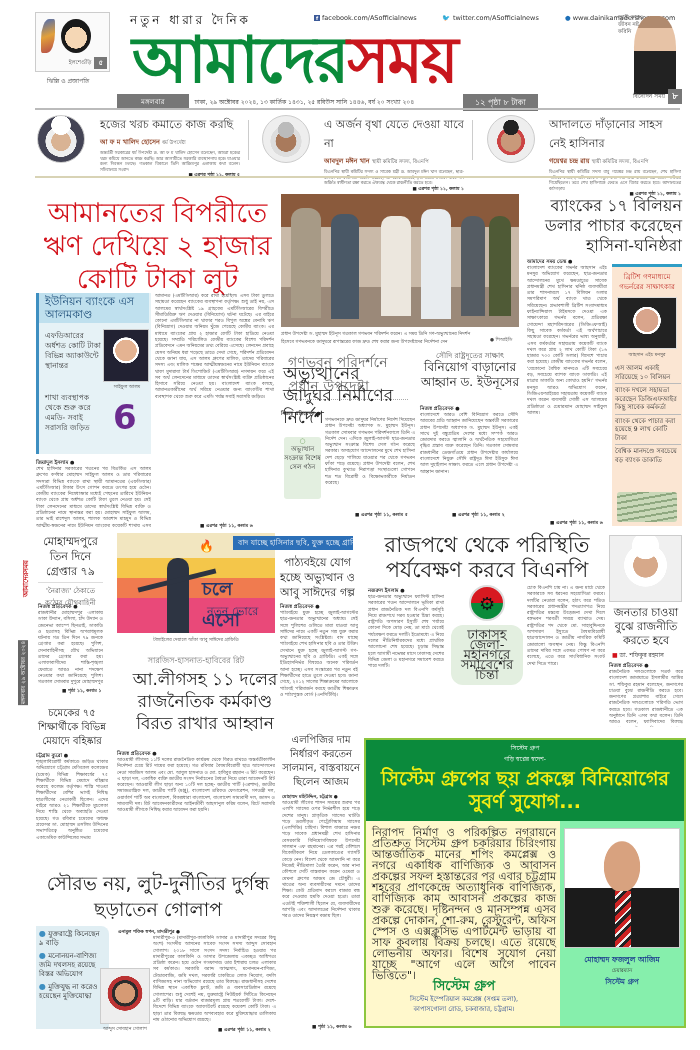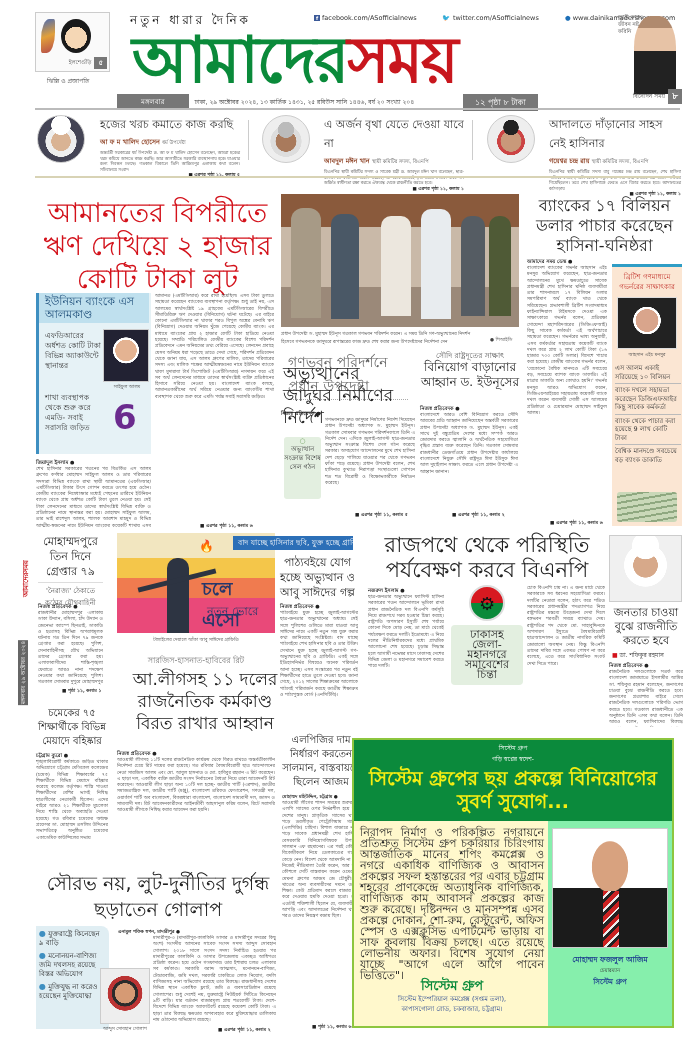--- a/index.html
+++ b/index.html
@@ -27,21 +27,21 @@
 
 .hl-red{color:#d3121b;font-size:27px;line-height:33px;text-align:center}
 .hl{color:#222;text-align:center}
 .kicker{font-size:9px;color:#555;text-align:center}
 .side-box{position:absolute;background:#e6f2f6;border-left:3px solid #3e8fc1}
 .side-box-title{font-size:12px;color:#1b4b77;line-height:15px}
 .photo{position:absolute;overflow:hidden}
 .caption{font-size:4.6px;color:#444}
 .blue-tag{background:#2c6fb7;color:#fff;font-size:7.5px;padding:1px 5px}
 
-.ad{position:absolute;left:352px;top:738px;width:322px;height:290px;border:2px solid #8dc63f;background:#fff8cc}
+.ad{position:absolute;left:364px;top:738px;width:322px;height:290px;border:2px solid #8dc63f;background:#fff8cc}
 .ad-top{background:#0b8a3c;height:81px;text-align:center;color:#fff}
 .ad-title{color:#f5ed13;font-size:19px;line-height:23px;font-weight:bold}
 .ad-body{font-size:11px;line-height:11px;color:#222;text-align:justify}
 .ad-right{background:#86efac;position:absolute;right:0;top:81px;width:124px;bottom:0}
 .bullet{color:#3e8fc1;font-size:8px}
 .vertical{writing-mode:vertical-rl;transform:rotate(180deg)}
 </style>
 </head>
 <body>
 
@@ -142,21 +142,21 @@
 </div>
 <div class="abs body-text" style="left:325px;top:417px;width:90px;height:95px;overflow:hidden">গণভবনকে দ্রুত জাদুঘর নির্মাণের নির্দেশ দিয়েছেন প্রধান উপদেষ্টা অধ্যাপক ড. মুহাম্মদ ইউনূস। গতকাল সোমবার গণভবন পরিদর্শনকালে তিনি এ নির্দেশ দেন। এদিকে জুলাই-আগস্ট ছাত্র-জনতার অভ্যুত্থান সংক্রান্ত বিশেষ সেল গঠন করেছে সরকার। অসহযোগ আন্দোলনের মুখে শেখ হাসিনা দেশ ছেড়ে পালিয়ে যাওয়ার পর থেকে গণভবন ফাঁকা পড়ে রয়েছে। প্রধান উপদেষ্টা বলেন, শেখ হাসিনার কুখ্যাত নিরাপত্তা সংস্থাগুলো গোপনে শত শত বিরোধী ও বিক্ষোভকারীকে নির্যাতন করেছে।</div>
 <div class="abs body-text jump" style="left:355px;top:512px">■ এরপর পৃষ্ঠা ১১, কলাম ৫</div>
 
 <div class="abs kicker" style="left:420px;top:350px;width:100px;font-size:7.5px">সৌদি রাষ্ট্রদূতের সাক্ষাৎ</div>
 <div class="abs hl" style="left:420px;top:360px;width:100px;font-size:12px;line-height:15px">বিনিয়োগ বাড়ানোর আহ্বান ড. ইউনূসের</div>
 <div class="abs" style="left:420px;top:405px;font-size:5px;font-weight:bold">নিজস্ব প্রতিবেদক ●</div>
 <div class="abs body-text" style="left:420px;top:412px;width:98px;height:97px;overflow:hidden">বাংলাদেশে আরও বেশি বিনিয়োগ করতে সৌদি আরবের প্রতি আহ্বান জানিয়েছেন অন্তর্বর্তী সরকারের প্রধান উপদেষ্টা অধ্যাপক ড. মুহাম্মদ ইউনূস। একই সাথে দুই বন্ধুপ্রতিম দেশের মধ্যে সম্পর্ক আরও জোরদার করতে জ্বালানি ও অর্থনৈতিক সহযোগিতা বৃদ্ধির প্রস্তাব ব্যক্ত করেছেন তিনি। গতকাল সোমবার রাজধানীর তেজগাঁওয়ে প্রধান উপদেষ্টার কার্যালয়ে বাংলাদেশে নিযুক্ত সৌদি রাষ্ট্রদূত ঈসা ইউসুফ ঈসা আল দুহাইলান সাক্ষাৎ করতে এলে প্রধান উপদেষ্টা এ আহ্বান জানান।</div>
 <div class="abs body-text jump" style="left:452px;top:512px">■ এরপর পৃষ্ঠা ১১, কলাম ২</div>
 
-<div class="abs hl" style="left:527px;top:196px;width:155px;font-size:16px;line-height:20px;text-align:center">ব্যাংকের ১৭ বিলিয়ন ডলার পাচার করেছেন হাসিনা-ঘনিষ্ঠরা</div>
+<div class="abs hl" style="left:527px;top:196px;width:155px;font-size:16px;line-height:20px;text-align:right">ব্যাংকের ১৭ বিলিয়ন ডলার পাচার করেছেন হাসিনা-ঘনিষ্ঠরা</div>
 <div class="abs" style="left:527px;top:258px;font-size:5px;font-weight:bold">আমাদের সময় ডেস্ক ●</div>
 <div class="abs body-text" style="left:527px;top:265px;width:80px;height:253px;overflow:hidden">বাংলাদেশ ব্যাংকের গভর্নর আহসান এইচ মনসুর অভিযোগ করেছেন, ছাত্র-জনতার আন্দোলনের মুখে ক্ষমতাচ্যুত সাবেক প্রধানমন্ত্রী শেখ হাসিনার ঘনিষ্ঠ ব্যবসায়ীরা তার শাসনামলে ১৭ বিলিয়ন ডলার সমপরিমাণ অর্থ ব্যাংক খাত থেকে সরিয়েছেন। প্রভাবশালী ব্রিটিশ সংবাদমাধ্যম ফাইন্যান্সিয়াল টাইমসকে দেওয়া এক সাক্ষাৎকারে গভর্নর বলেন, প্রতিরক্ষা গোয়েন্দা মহাপরিদপ্তরের (ডিজিএফআই) কিছু সাবেক কর্মকর্তা এই অর্থপাচারে সহায়তা করেছেন। গভর্নরের ভাষ্য অনুযায়ী, এসব কর্মকর্তার সহায়তায় কয়েকটি ব্যাংক দখল করে প্রায় ২ লাখ কোটি টাকা (১৬ হাজার ৭০০ কোটি ডলার) বিদেশে পাচার করা হয়েছে। কেন্দ্রীয় ব্যাংকের গভর্নর বলেন, 'যেকোনো বৈশ্বিক মানদণ্ডে এটি সবচেয়ে বড়, সবচেয়ে ব্যাপক ব্যাংক ডাকাতি। এই মাত্রার ডাকাতি অন্য কোথাও হয়নি।' গভর্নর মনসুর আরও অভিযোগ করেন, ডিজিএফআইয়ের সহায়তায় কয়েকটি ব্যাংক দখল করেন ব্যবসায়ী গোষ্ঠী এস আলমের প্রতিষ্ঠাতা ও চেয়ারম্যান মোহাম্মদ সাইফুল আলম।</div>
 <div class="abs body-text jump" style="left:550px;top:520px">■ এরপর পৃষ্ঠা ১১, কলাম ৬</div>
 <div class="abs" style="left:612px;top:264px;width:70px;height:262px;background:#fbe6d3;border-top:3px solid #2f9dc5">
   <div style="font-size:7px;line-height:10px;color:#c2312a;text-align:center;padding:5px">ব্রিটিশ গণমাধ্যমে গভর্নরের সাক্ষাৎকার</div>
   <div class="photo" style="left:5px;top:30px;width:60px;height:52px;background:radial-gradient(circle at 50% 45%,#d9a58c 0 28%,#fff 29% 34%,#222 35%);border:1px solid #ddd"></div>
   <div class="abs caption" style="left:5px;top:84px;width:60px;text-align:center">আহসান এইচ মনসুর</div>
   <div class="abs" style="left:3px;top:95px;width:66px">
     <div style="font-size:6.5px;line-height:8.5px;color:#333;border-bottom:1px solid #bbb;padding:2px 0">এস আলম একাই সরিয়েছে ১০ বিলিয়ন</div>
     <div style="font-size:6.5px;line-height:8.5px;color:#333;border-bottom:1px solid #bbb;padding:2px 0">ব্যাংক দখলে সহায়তা করেছেন ডিজিএফআইর কিছু সাবেক কর্মকর্তা</div>
@@ -170,21 +170,21 @@
 <div class="abs hl" style="left:608px;top:606px;width:76px;font-size:11px;line-height:14px">জনতার চাওয়া বুঝে রাজনীতি করতে হবে</div>
 <div class="abs" style="left:612px;top:650px;font-size:6px;color:#333"><span style="color:#d3121b">■</span> <span>ডা. শফিকুর রহমান</span></div>
 <div class="abs" style="left:609px;top:662px;font-size:5px;font-weight:bold">নিজস্ব প্রতিবেদক ●</div>
 <div class="abs body-text" style="left:609px;top:669px;width:74px;height:58px;overflow:hidden">রাজনৈতিক দলগুলোকে সতর্ক করে বাংলাদেশ জামায়াতে ইসলামীর আমির ডা. শফিকুর রহমান বলেছেন, জনগণের চাওয়া বুঝে রাজনীতি করতে হবে। জনগণের প্রত্যাশার বাইরে গেলে রাজনৈতিক দলগুলোকে পরিণতি ভোগ করতে হবে। গতকাল রাজধানীতে এক অনুষ্ঠানে তিনি এসব কথা বলেন। তিনি আরও বলেন, ফ্যাসিবাদের বিরুদ্ধে জনগণ যে ঐক্য দেখিয়েছে তা ধরে রাখতে হবে। কোনো অবস্থাতেই</div>
 
 <div class="abs hl" style="left:368px;top:533px;width:238px;font-size:21px;line-height:25px">রাজপথে থেকে পরিস্থিতি পর্যবেক্ষণ করবে বিএনপি</div>
 <div class="abs" style="left:368px;top:587px;font-size:5px;font-weight:bold">নজরুল ইসলাম ●</div>
 <div class="abs body-text" style="left:368px;top:594px;width:76px;height:126px;overflow:hidden">ছাত্র-জনতার অভ্যুত্থানে ফ্যাসিস্ট হাসিনা সরকারের পতন আন্দোলনে ভূমিকা রাখা প্রধান রাজনৈতিক দল বিএনপি কর্মসূচি নিয়ে রাজপথে সরব হওয়ার চিন্তা করছে। রাষ্ট্রপতি অপসারণ ইস্যুটি শেষ পর্যায়ে কোনো দিকে মোড় নেয়, তা মাঠে থেকেই পর্যবেক্ষণ করতে দলটি। ইতোমধ্যে এ নিয়ে দলের নীতিনির্ধারকদের মধ্যে প্রাথমিক আলোচনা শেষ হয়েছে। চূড়ান্ত সিদ্ধান্ত হলে আগামী নভেম্বর মাসে ঢাকাসহ দেশের বিভিন্ন জেলা ও মহানগরে সমাবেশ করতে পারে দলটি।</div>
 <div class="abs" style="left:451px;top:585px;width:72px;height:102px">
   <div style="margin:0 auto;width:36px;height:36px;border-radius:50%;border:2px solid #ddd;background:linear-gradient(#d71920 0 50%,#0a8a3a 50%);display:flex;align-items:center;justify-content:center;color:#111;font-size:18px">⚙</div>
-  <div style="margin-top:4px;background:#e3efe0;border-radius:4px;padding:5px 3px;font-size:11px;line-height:10px;text-align:center">ঢাকাসহ জেলা-মহানগরে সমাবেশের চিন্তা</div>
+  <div style="margin-top:4px;background:#e3efe0;border-radius:12px;padding:5px 3px;font-size:13px;line-height:10px;text-align:center">ঢাকাসহ জেলা-মহানগরে সমাবেশের চিন্তা</div>
 </div>
 <div class="abs body-text" style="left:527px;top:585px;width:78px;height:135px;overflow:hidden">চোক বিএনপি চায় না। এ জন্য মাঠে থেকে সরকারকে সব ধরনের সহযোগিতা করবে। দলটির নেতারা বলেন, হঠাৎ করে পতিত সরকারের প্রধানমন্ত্রীর পদত্যাগপত্র নিয়ে রাষ্ট্রপতির মন্তব্যে উত্তেজনা দেখা দিলে বঙ্গভবন পরবর্তী সময়ে ব্যাখ্যাও দেয়। রাষ্ট্রপতির পদ থেকে মো. সাহাবুদ্দিনকে অপসারণ ইস্যুতে বৈষম্যবিরোধী ছাত্রআন্দোলন ও জাতীয় নাগরিক কমিটি জোরালো অবস্থান নেয়। কিন্তু বিএনপি তাদের দাবির সঙ্গে একমত পোষণ না করে বলেছে, এতে করে সাংবিধানিক সংকট দেখা দিতে পারে।</div>
 
 <div class="abs hl" style="left:38px;top:534px;width:65px;font-size:11px;line-height:15px">মোহাম্মদপুরে তিন দিনে গ্রেপ্তার ৭৯</div>
 <div class="abs kicker" style="left:38px;top:582px;width:65px;font-size:7px;border-top:1px solid #ddd;padding-top:2px">'নৈরাজ্য' ঠেকাতে কঠোর যৌথবাহিনী</div>
 <div class="abs" style="left:38px;top:603px;font-size:5px;font-weight:bold">নিজস্ব প্রতিবেদক ●</div>
 <div class="abs body-text" style="left:38px;top:610px;width:65px;height:76px;overflow:hidden">রাজধানীর মোহাম্মদপুর এলাকায় ডাকা উদ্যান, বসিলা, চাঁদ উদ্যান ও জেনেভা ক্যাম্পে ছিনতাই, ডাকাতি ও হত্যাসহ বিভিন্ন অপরাধমূলক ঘটনায় গত তিন দিনে ৭৯ জনকে গ্রেপ্তার করা হয়েছে। পুলিশ, সেনাবাহিনীসহ যৌথ অভিযানে তাদের গ্রেপ্তার করা হয়। এলাকাবাসীদের শান্তি-শৃঙ্খলা ফেরাতে আরও নানা পদক্ষেপ নেওয়ার কথা জানিয়েছে পুলিশ। গতকাল সোমবার দুপুরে মোহাম্মদপুর থানায় এক সংবাদ সম্মেলনে ডিএমপির তেজগাঁও বিভাগের উপ-পুলিশ কমিশনার মোহাম্মদ রুহুল কবীর খান বলেন, মোহাম্মদপুরে</div>
 <div class="abs body-text jump" style="left:62px;top:688px">■ পৃষ্ঠা ১১, কলাম ১</div>
 
 <div class="photo" style="left:117px;top:533px;width:158px;height:100px;background:linear-gradient(180deg,#f2e6c0 0 25%,#f4c64a 25% 45%,#f07b4f 45% 65%,#e94979 65% 100%)">

